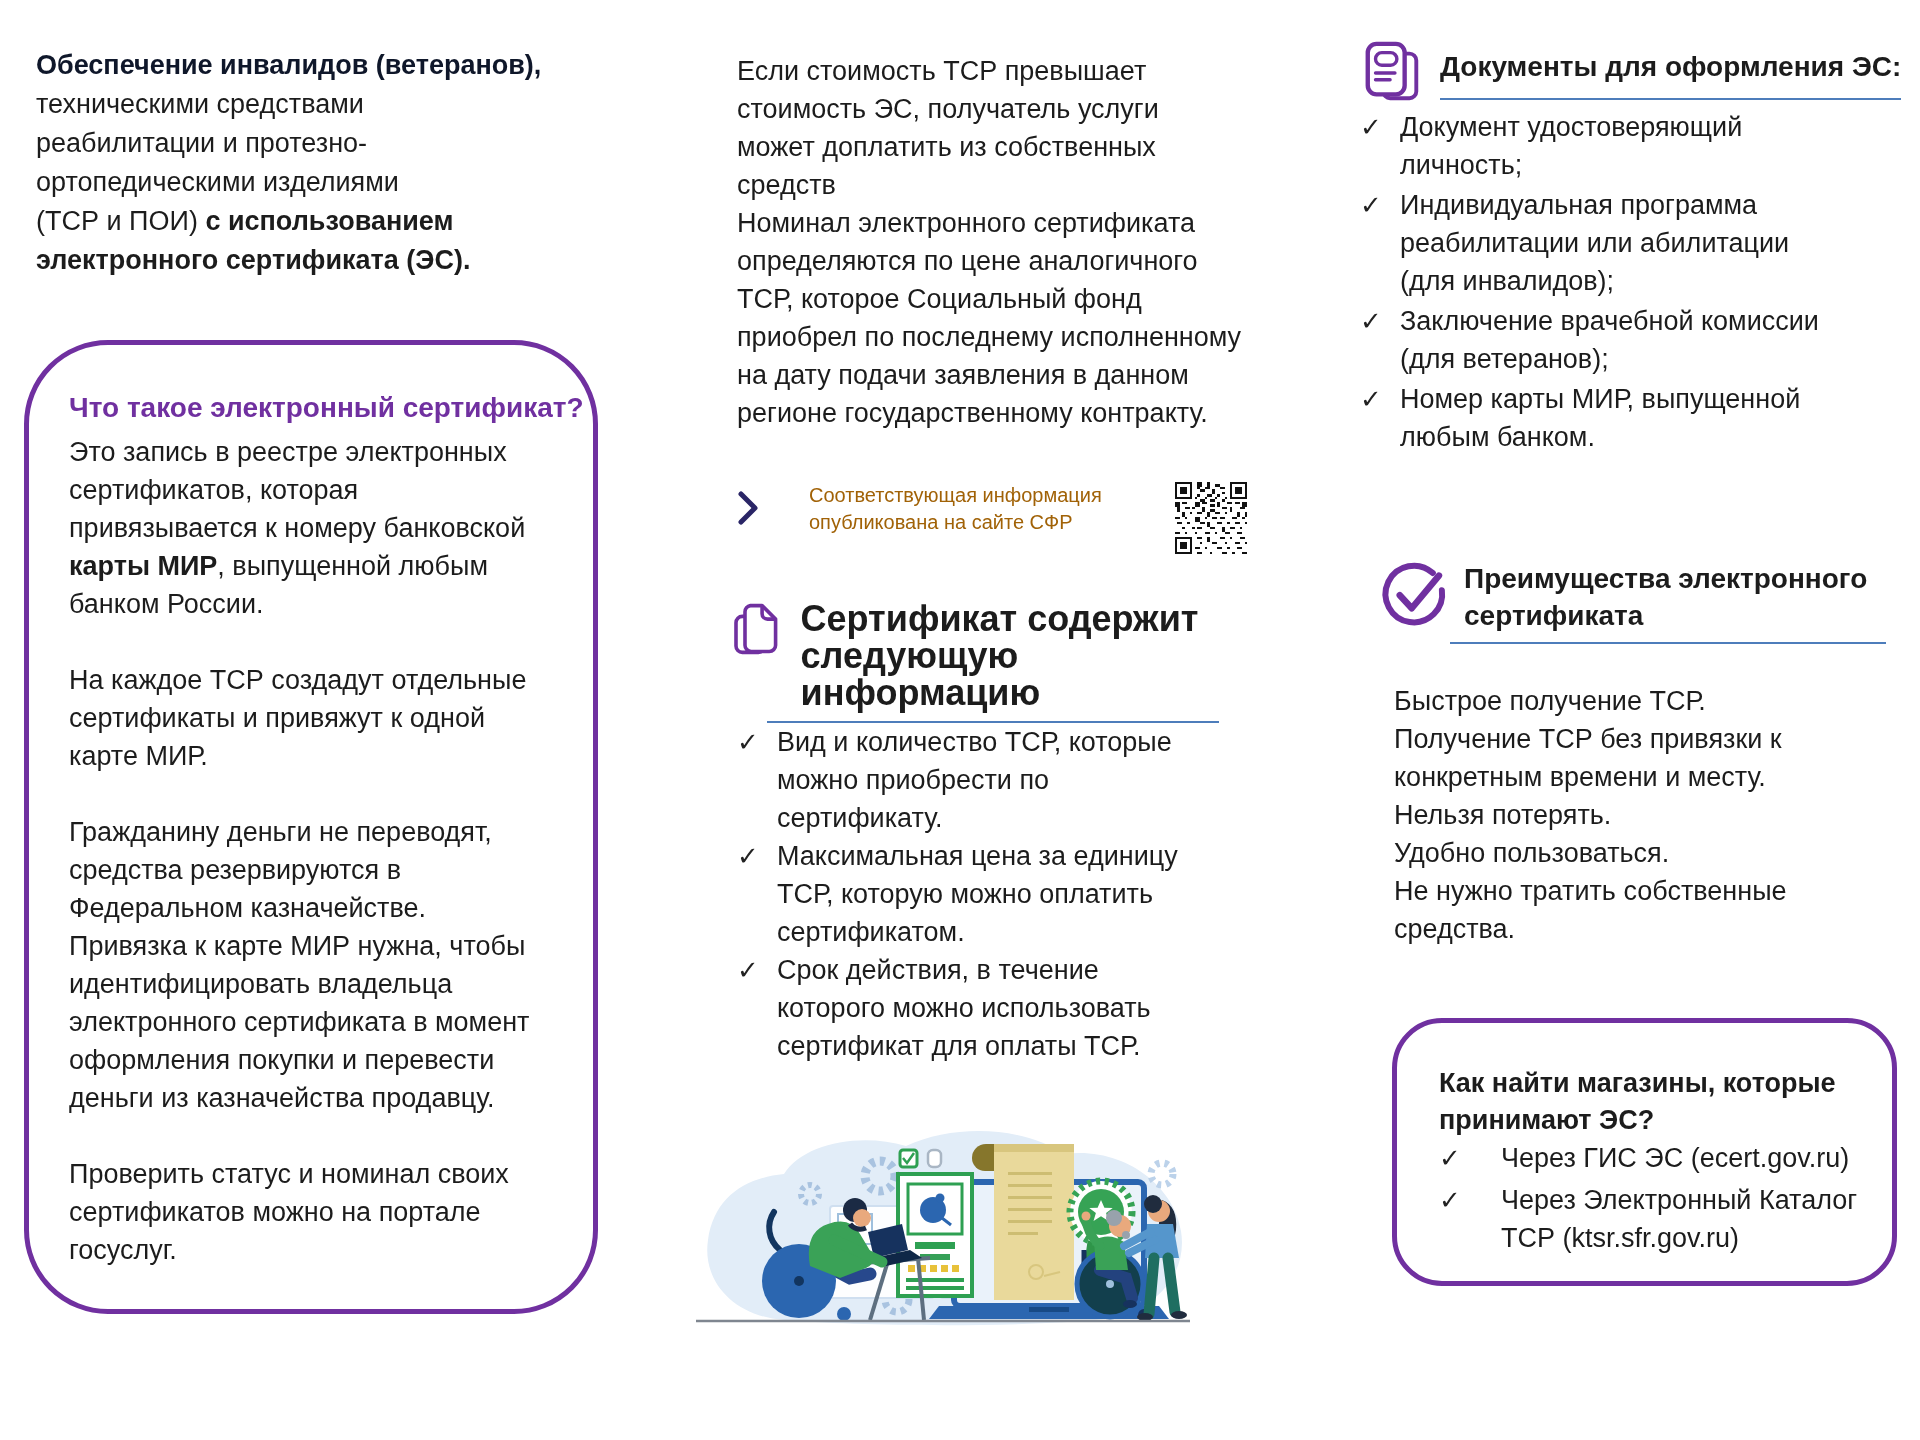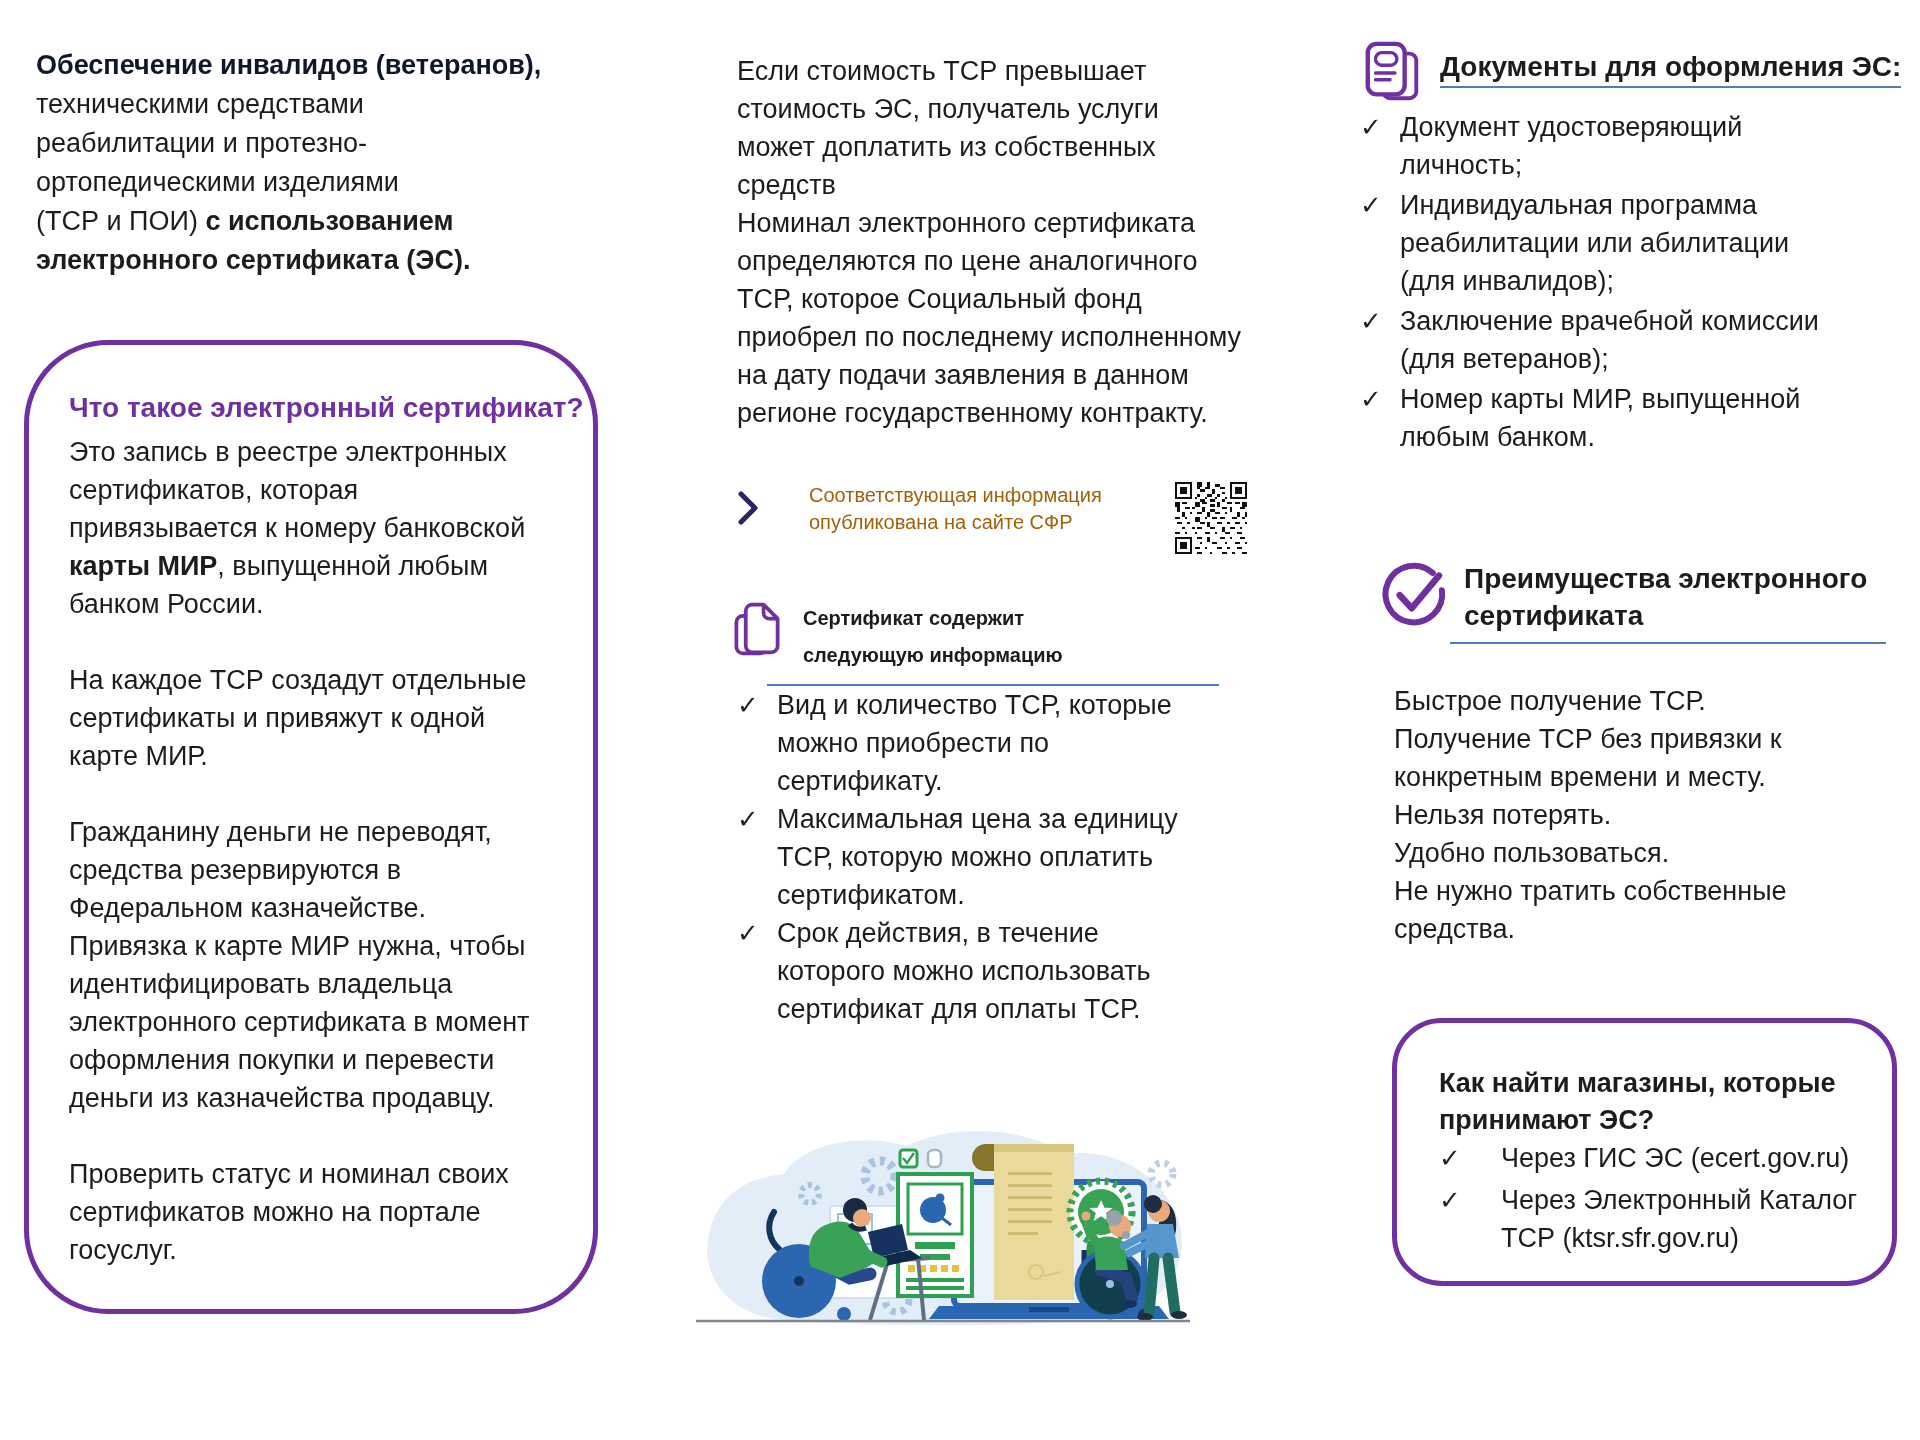--- a/index.html
+++ b/index.html
@@ -20,32 +20,32 @@
   .what-box h2{font-size:28px;margin:0 0 6px 0;white-space:nowrap;color:#7030a0;font-weight:bold;}
   .what-box .p{width:462px;}
   
   .mid-col{position:absolute;left:737px;top:52px;width:512px;}
   .mid-col .p{width:505px;}
   .qr-row{display:flex;align-items:flex-start;margin-top:50px;}
   .qr-row .chev{margin-top:6px;flex:0 0 auto;}
   .qr-note{font-size:20px;line-height:27px;color:#a16207;margin-left:50px;width:320px;}
   .qr-box{margin-left:auto;margin-right:2px;flex:0 0 auto;}
   .cert-head{display:flex;margin:44px 0 0 -10px;}
-  .cert-head .titles{margin:2px 0 0 16px;font-size:20px;font-weight:bold;line-height:37px;}
+  .cert-head .titles{margin:2px 0 0 16px;font-size:36px;font-weight:bold;line-height:37px;}
   .rule{height:2px;background:#4d7dbb;}
   .cert-rule{width:452px;margin:10px 0 0 30px;}
   ul.chk{list-style:none;margin:0;padding:0;}
   ul.chk li{display:flex;align-items:flex-start;}
   .check{flex:0 0 40px;font-size:26px;color:#222;}
   .mid-list{margin-top:34px;}
   .mid-list .t{width:408px;}
   
   .doc-section{position:absolute;left:1360px;top:38px;width:545px;}
   .doc-head{display:flex;align-items:flex-start;}
-  .doc-head h2{margin:10px 0 0 14px;font-size:28px;font-weight:bold;border-bottom:2px solid #4d7dbb;white-space:nowrap;}
+  .doc-head h2{margin:10px 0 0 14px;font-size:28px;font-weight:bold;border-bottom:2px solid #4d7dbb;padding-bottom:12px;white-space:nowrap;}
   .doc-list{margin:34px 0 0 16px;}
   .doc-list li{margin-bottom:2px;}
   .doc-list .t{width:420px;}
   .adv-section{position:absolute;left:1378px;top:556px;width:525px;}
   .adv-head{display:flex;align-items:flex-start;}
   .adv-head .titles{margin:4px 0 0 12px;font-size:28px;font-weight:bold;line-height:37px;}
   .adv-rule{width:436px;margin:8px 0 0 72px;}
   .adv-body{margin:38px 0 0 16px;width:448px;}
   .find-box{
     position:absolute;left:1392px;top:1018px;width:505px;height:268px;box-sizing:border-box;

